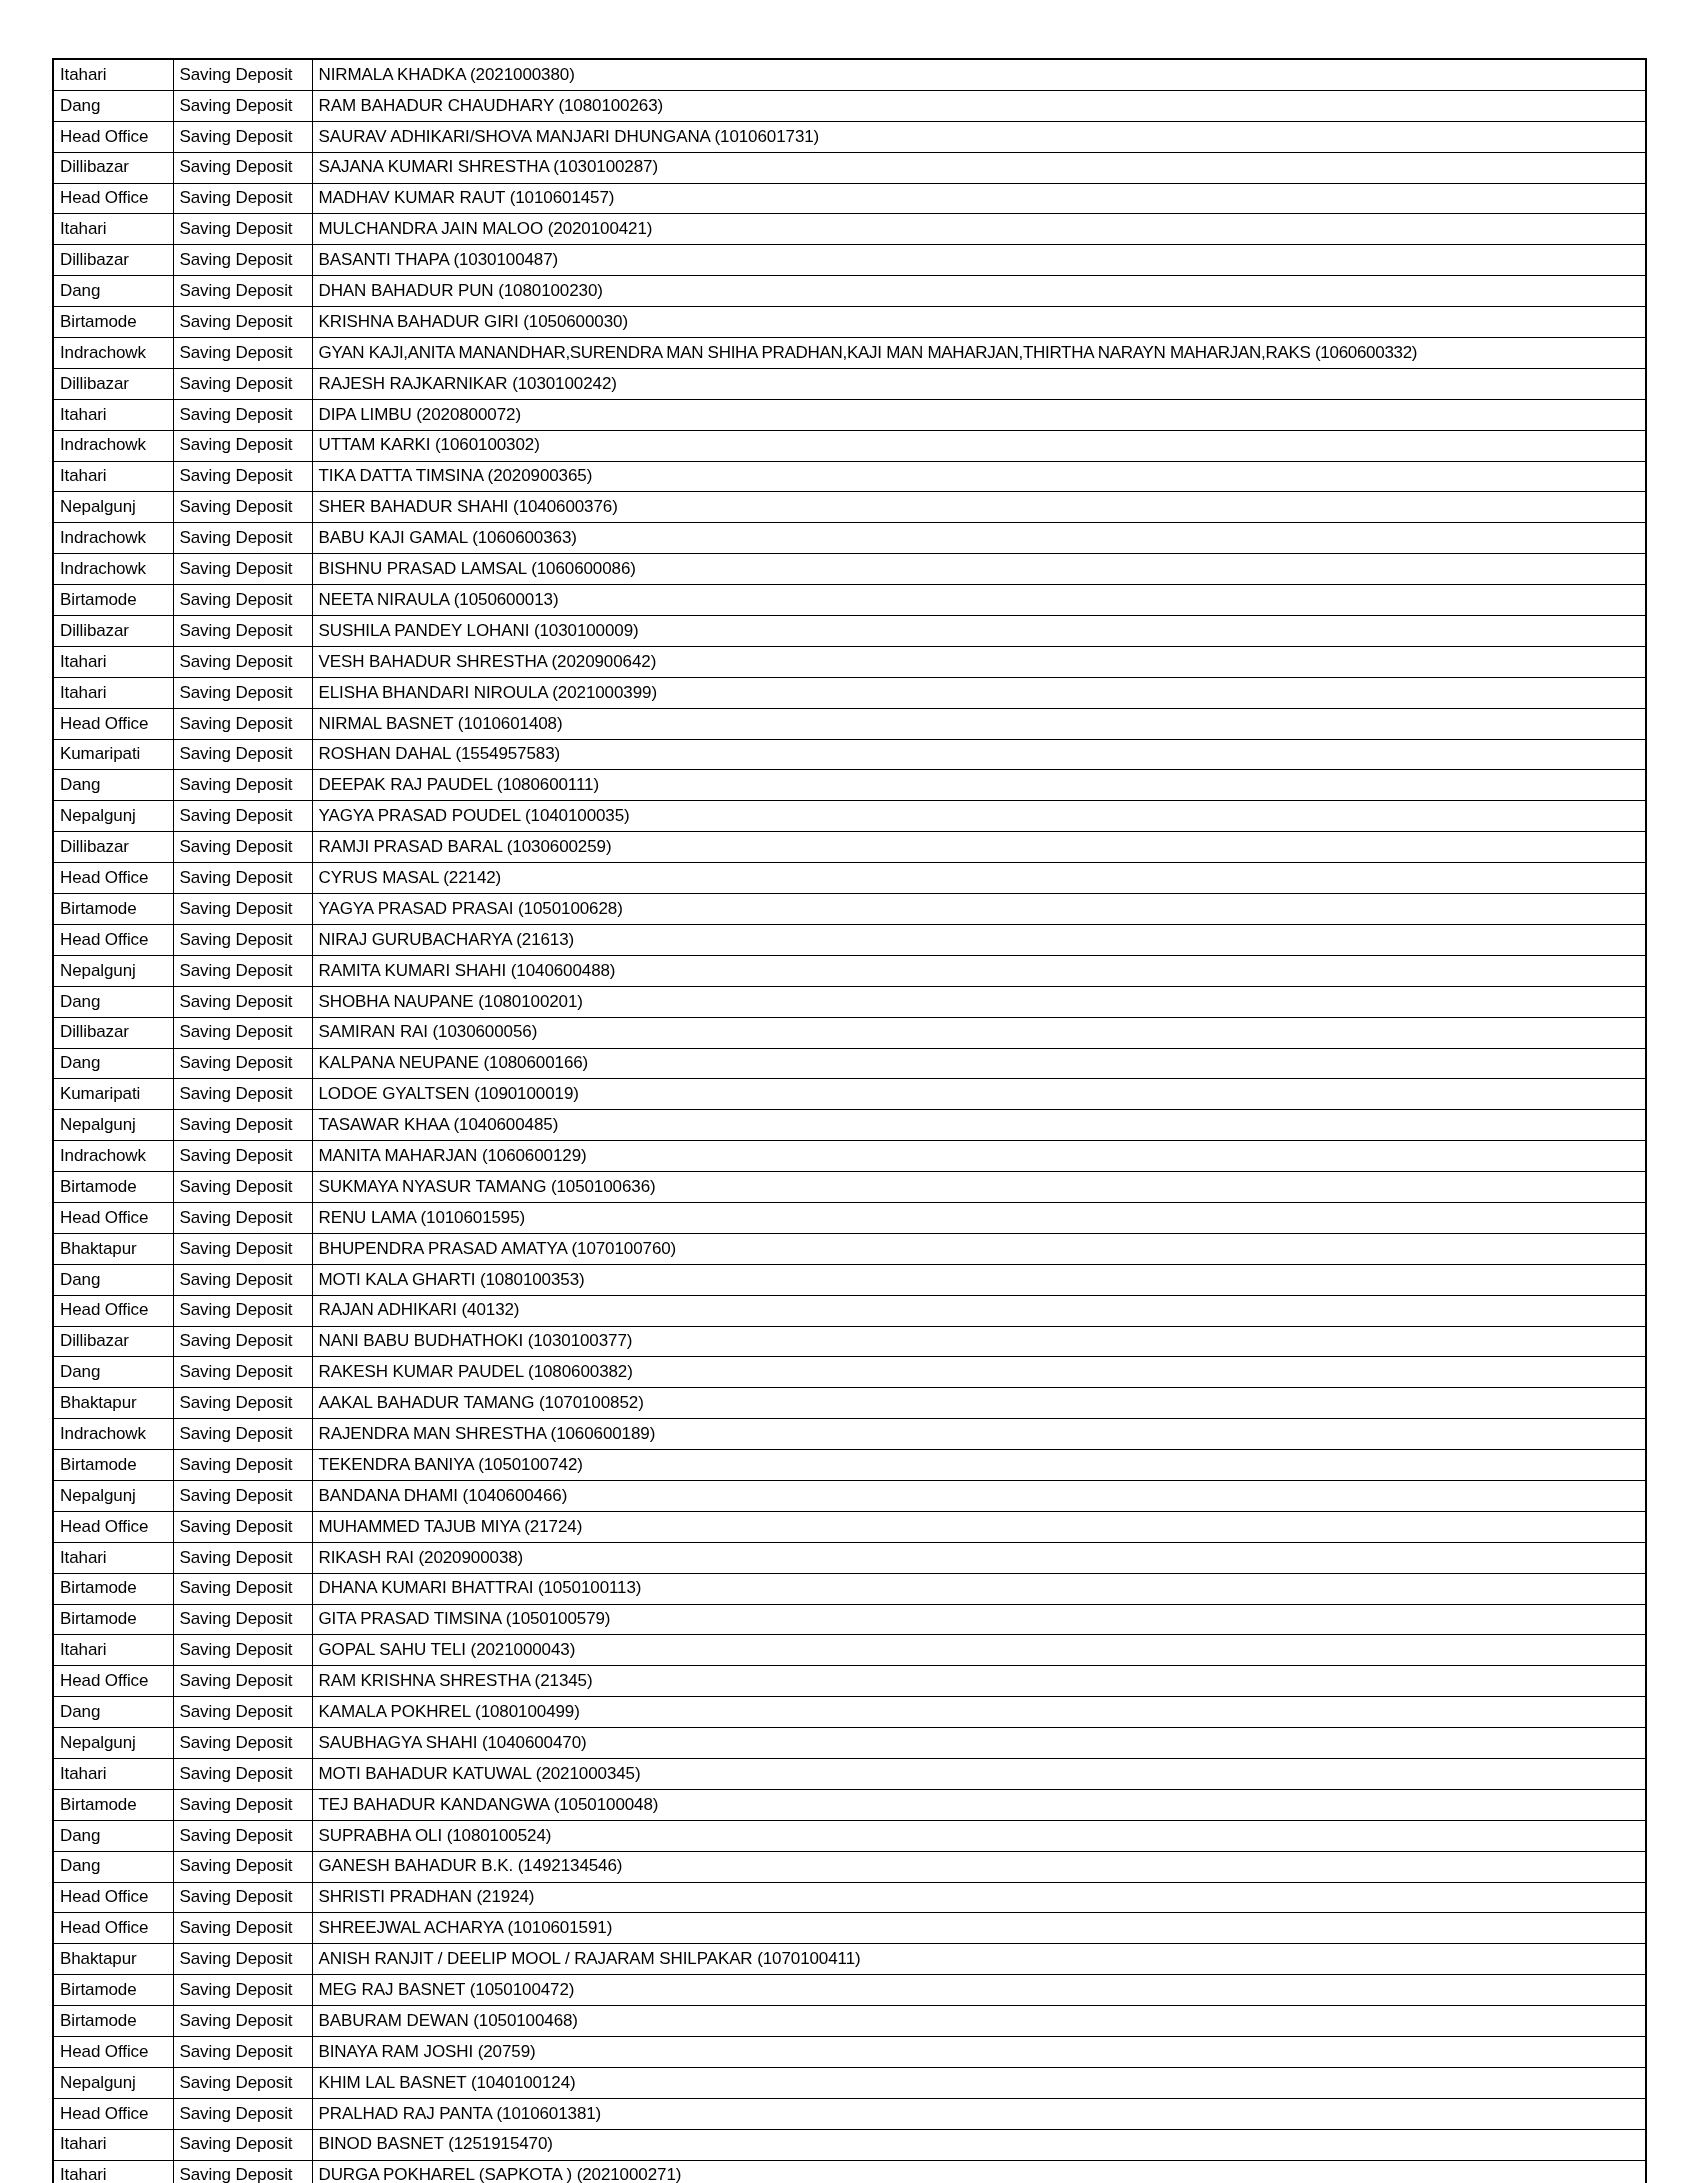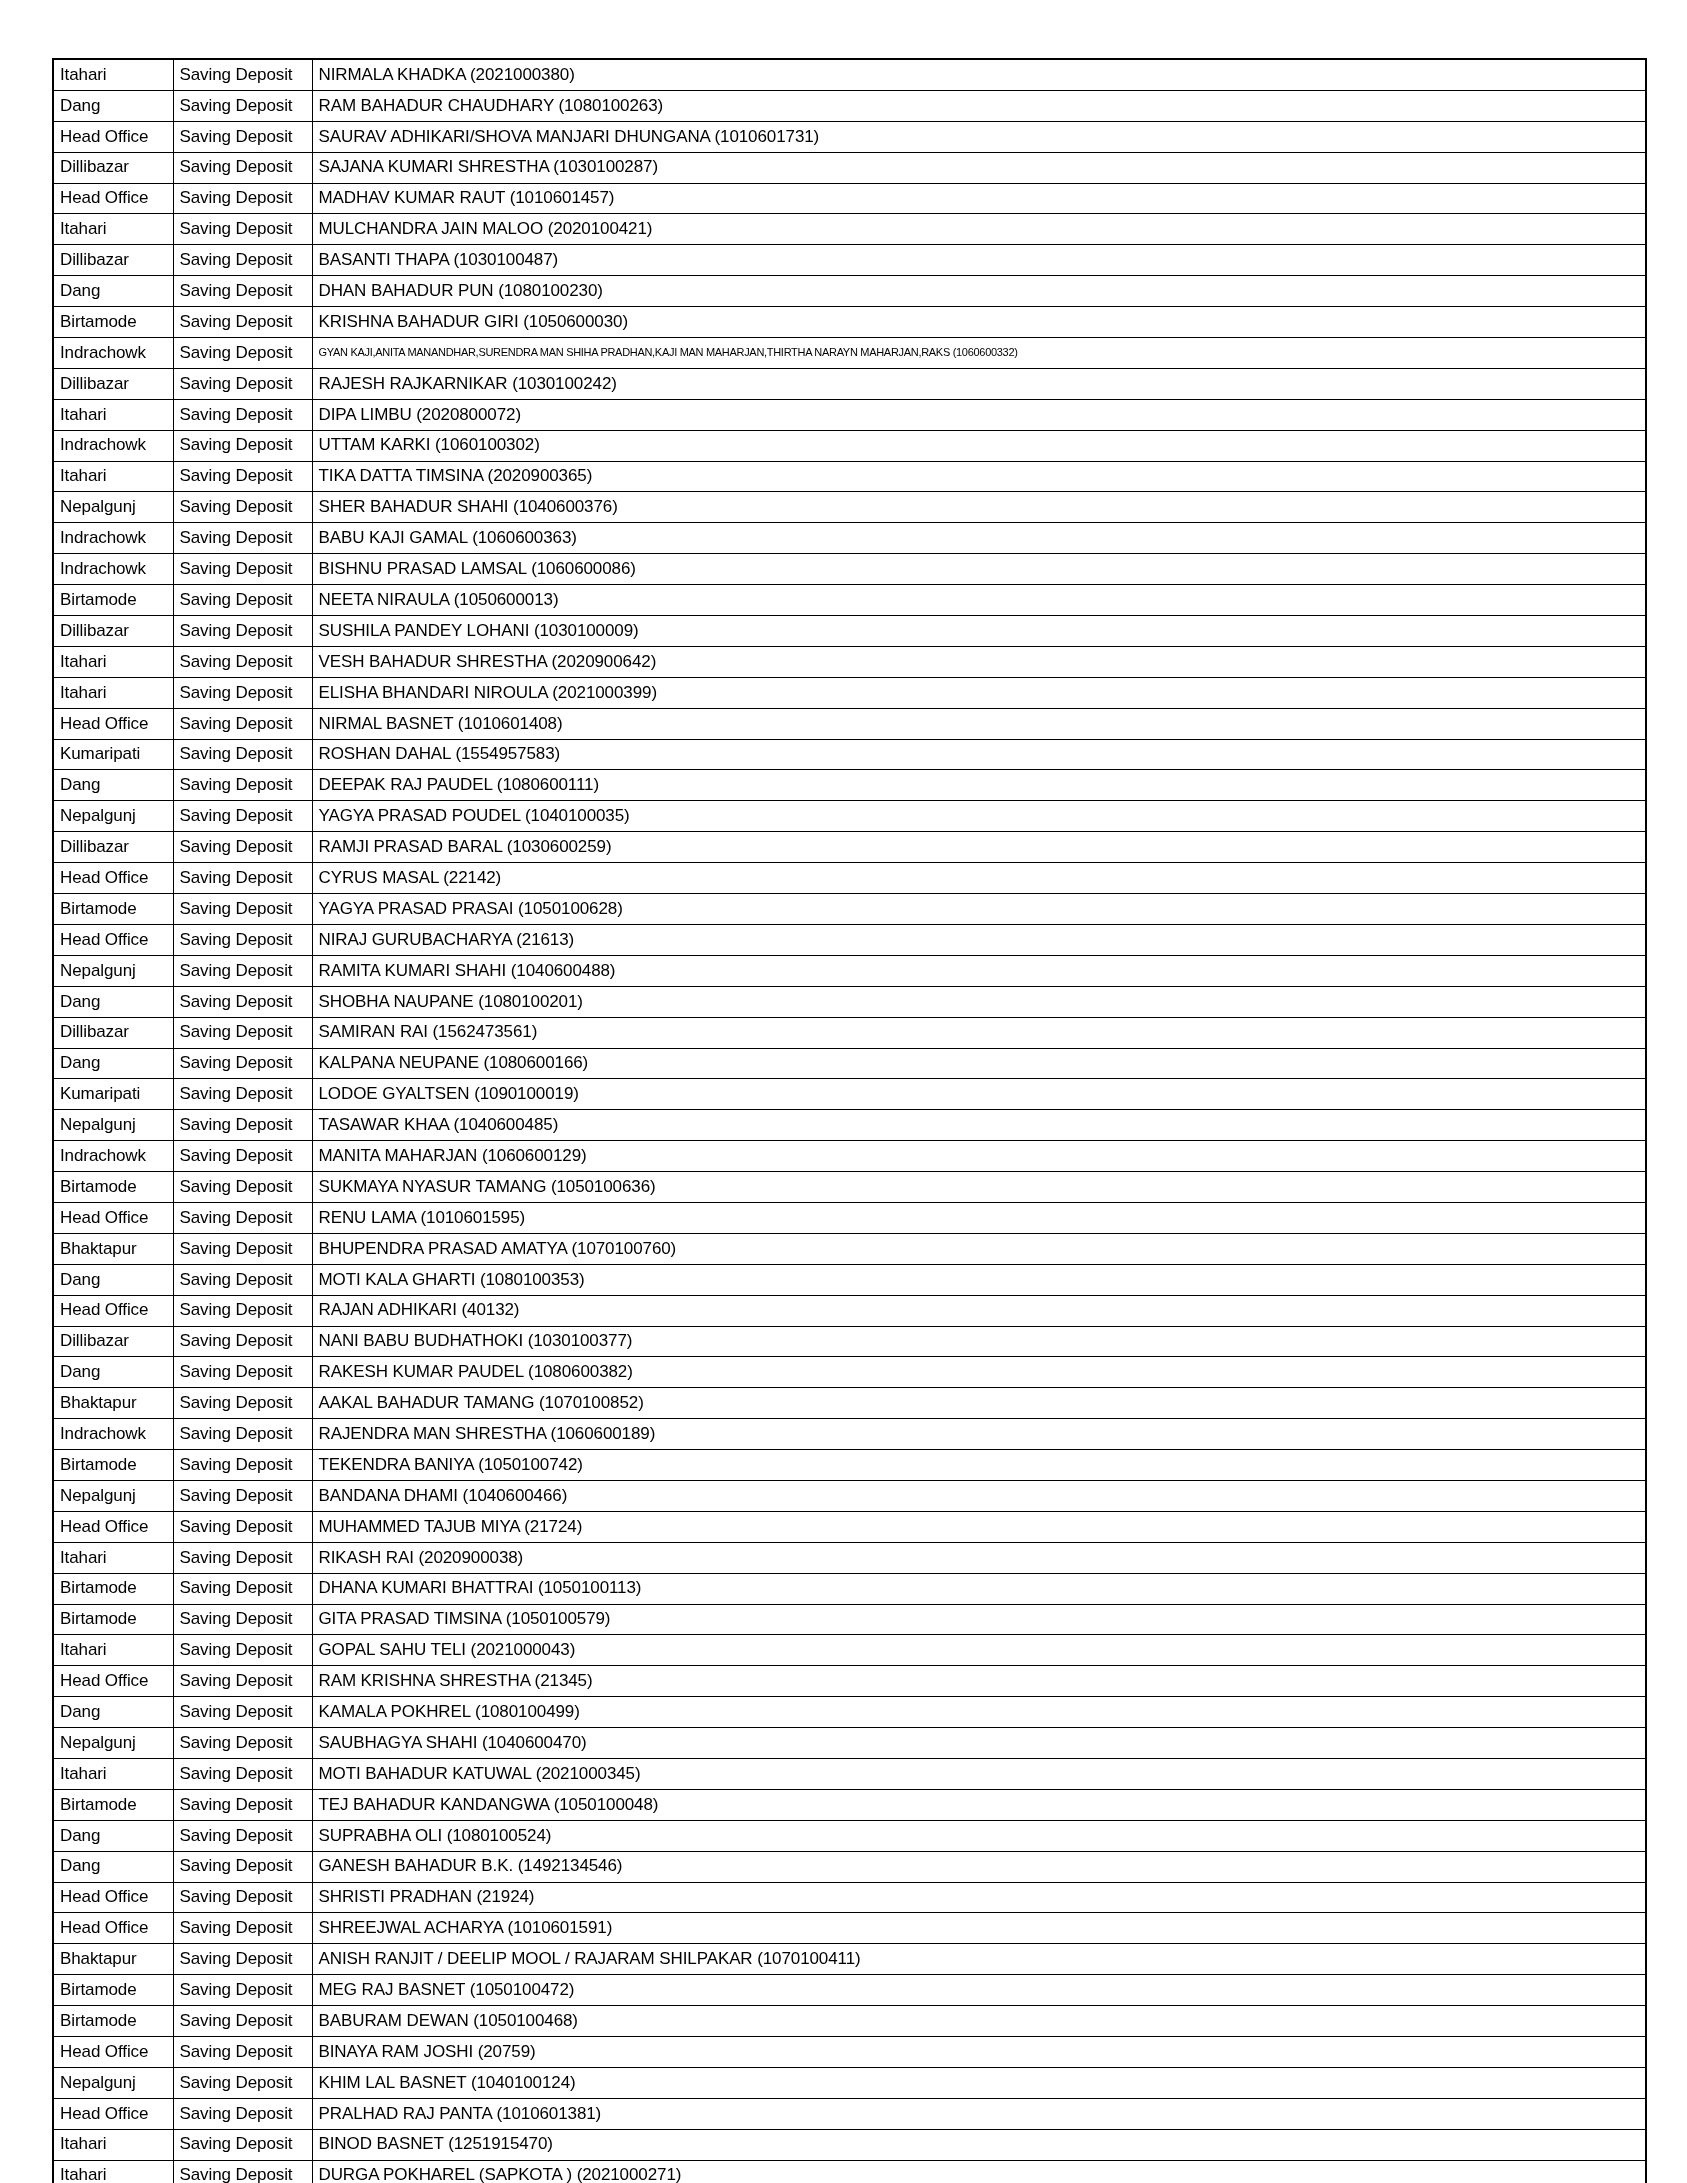--- a/index.html
+++ b/index.html
@@ -45,21 +45,21 @@
     height: 26px;
     vertical-align: middle;
     white-space: nowrap;
     overflow: visible;
     color: #000000;
     letter-spacing: -0.1px;
   }
   td.cell-branch  { font-size: 16.5px; }
   td.cell-product { font-size: 16.5px; }
   td.cell-name    { font-size: 17px; letter-spacing: -0.2px; }
-  td.cell-name.long { font-size: 11px; letter-spacing: -0.3px; }
+  td.cell-name.long { font-size: 17px; letter-spacing: -0.3px; }
 </style>
 </head>
 <body>
 
 <div class="page">
   <div class="sheet">
     <table class="account-table">
       <colgroup>
         <col class="col-branch">
         <col class="col-product">
@@ -217,21 +217,21 @@
             <td class="cell-name">RAMITA  KUMARI SHAHI (1040600488)</td>
           </tr>
           <tr>
             <td class="cell-branch">Dang</td>
             <td class="cell-product">Saving Deposit</td>
             <td class="cell-name">SHOBHA NAUPANE (1080100201)</td>
           </tr>
           <tr>
             <td class="cell-branch">Dillibazar</td>
             <td class="cell-product">Saving Deposit</td>
-            <td class="cell-name">SAMIRAN RAI (1562473561)</td>
+            <td class="cell-name">SAMIRAN RAI (1030600056)</td>
           </tr>
           <tr>
             <td class="cell-branch">Dang</td>
             <td class="cell-product">Saving Deposit</td>
             <td class="cell-name">KALPANA NEUPANE (1080600166)</td>
           </tr>
           <tr>
             <td class="cell-branch">Kumaripati</td>
             <td class="cell-product">Saving Deposit</td>
             <td class="cell-name">LODOE GYALTSEN (1090100019)</td>

